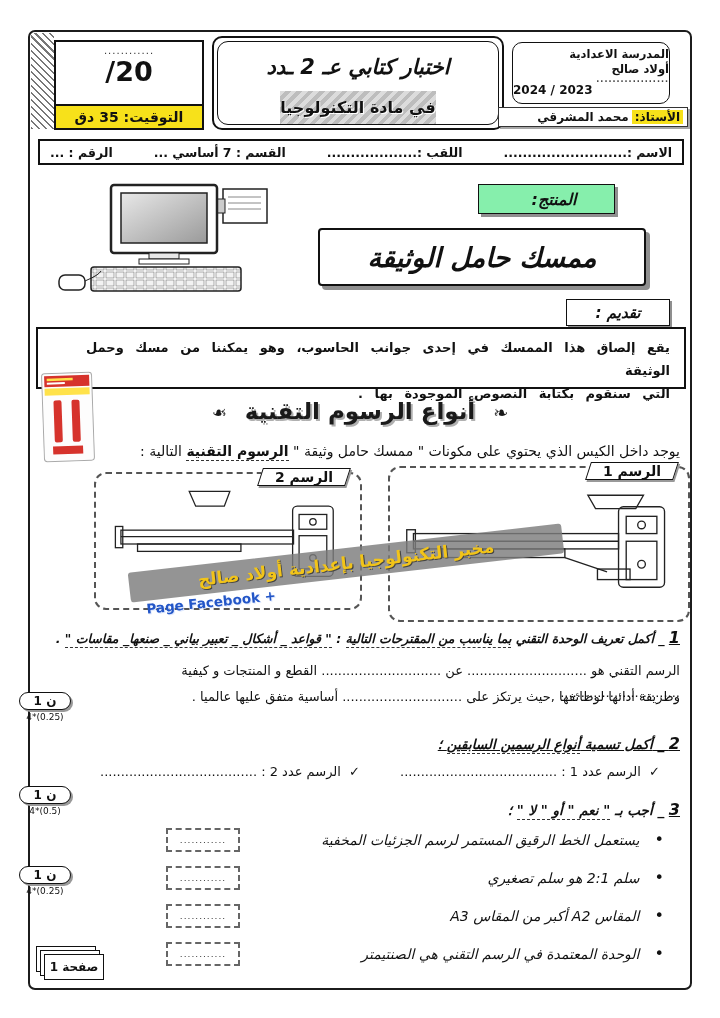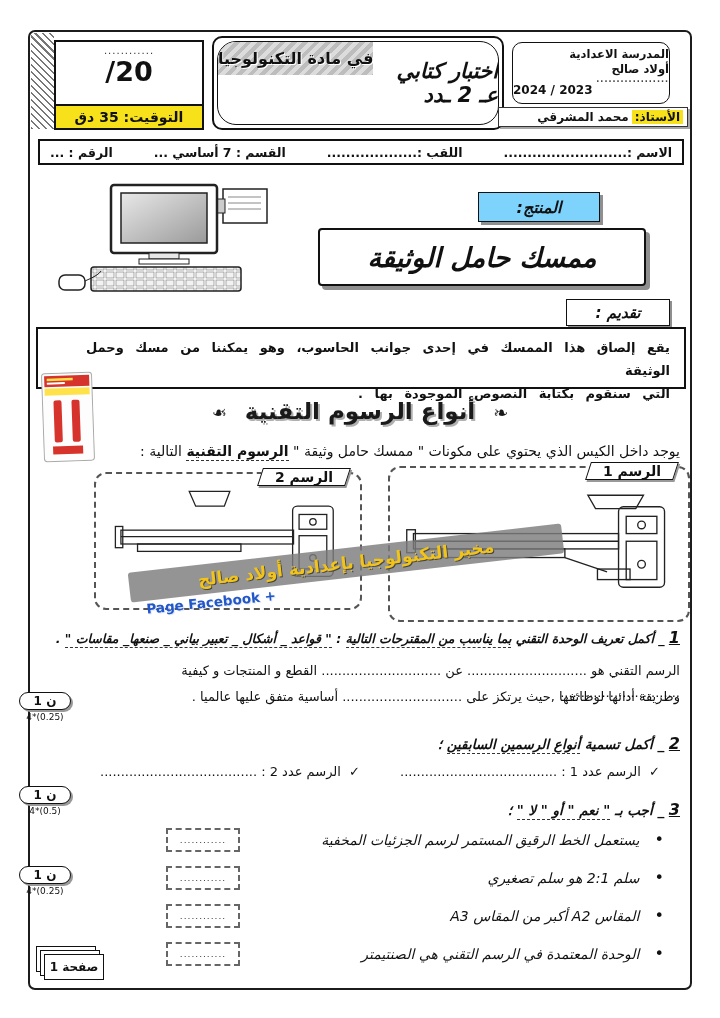--- a/index.html
+++ b/index.html
@@ -14,22 +14,22 @@
   .score-box{position:absolute;left:54px;top:40px;width:150px;height:90px;border:2px solid #111;
              background:#fff;display:flex;flex-direction:column;box-sizing:border-box;}
   .score-top{flex:1;padding:3px 6px 0;}
   .score-dots{display:block;font-size:10px;letter-spacing:1px;color:#333;text-align:center;}
   .score-value{display:block;font-size:27px;font-weight:bold;direction:ltr;text-align:center;line-height:1.2;}
   .timing{border-top:2px solid #111;background:var(--highlight-yellow,#f7e11a);
           font-weight:bold;font-size:14px;text-align:center;padding:3px 0;}
 
   .title-box{position:absolute;left:212px;top:36px;width:292px;height:94px;border:2px solid #111;
              border-radius:10px;padding:3px;box-sizing:border-box;background:#fff;}
-  .title-inner{border:1.5px solid #111;border-radius:19px;height:100%;display:flex;
-               flex-direction:row;overflow:hidden;box-sizing:border-box;}
+  .title-inner{border:1.5px solid #111;border-radius:11px;height:100%;display:flex;
+               flex-direction:column;overflow:hidden;box-sizing:border-box;align-items:center;}
   .title-top{flex:1;display:flex;align-items:center;justify-content:center;
              font-size:21px;font-weight:bold;font-style:italic;}
   .title-band{height:33px;display:flex;align-items:center;justify-content:center;
               font-size:16px;font-weight:bold;
               background:repeating-linear-gradient(135deg,#dcdcdc 0 4px,#bdbdbd 4px 8px);
               text-shadow:1px 1px 0 #fff;}
 
   .school-box{position:absolute;left:512px;top:42px;width:158px;height:62px;border:1.5px solid #111;
               border-radius:10px;display:flex;flex-direction:column;
               justify-content:center;font-weight:bold;font-size:11.5px;line-height:1.3;box-sizing:border-box;}
@@ -40,23 +40,23 @@
                box-shadow:2px 2px 0 rgba(60,60,60,.45);display:flex;align-items:center;gap:3px;
                font-size:12px;font-weight:bold;background:#fff;padding:0 4px;box-sizing:border-box;}
   .teacher-label{background:var(--highlight-yellow,#f7e11a);padding:0 3px;}
 
   .student-row{position:absolute;left:38px;top:139px;width:646px;height:26px;border:2px solid #111;
                display:flex;align-items:center;justify-content:space-between;padding:0 10px;
                font-weight:bold;font-size:12.5px;box-sizing:border-box;}
 
   
   .computer{position:absolute;left:55px;top:183px;width:225px;height:112px;}
-  .product-label-box{position:absolute;left:478px;top:192px;width:120px;height:28px;border:1.5px solid #111;
+  .product-label-box{position:absolute;left:478px;top:184px;width:120px;height:28px;border:1.5px solid #111;
                      box-shadow:3px 3px 0 #8f8f8f;display:flex;align-items:center;justify-content:center;
-                     font-size:16px;font-weight:bold;font-style:italic;background:#7dd3fc;}
+                     font-size:16px;font-weight:bold;font-style:italic;background:#86efac;padding-left:15px;}
   .product-name-box{position:absolute;left:318px;top:228px;width:324px;height:54px;border:2px solid #111;
                     border-radius:4px;box-shadow:4px 4px 0 #8f8f8f;display:flex;align-items:center;
                     justify-content:center;font-size:27px;font-weight:bold;font-style:italic;background:#fff;}
   .intro-label-box{position:absolute;left:566px;top:299px;width:102px;height:25px;border:1.5px solid #111;
                    box-shadow:2px 2px 0 #8f8f8f;display:flex;align-items:center;justify-content:center;
                    font-size:15px;font-weight:bold;font-style:italic;background:#fff;}
   .intro-box{position:absolute;left:36px;top:327px;width:650px;height:62px;border:2.5px solid #111;
              box-sizing:border-box;padding:7px 14px 0;font-size:13px;font-weight:bold;
              word-spacing:7px;line-height:23px;background:#fff;}
   .red-product{position:absolute;left:42px;top:372px;width:52px;height:90px;transform:rotate(-2deg);}
@@ -86,21 +86,21 @@
   .facebook{position:absolute;left:146px;top:594px;transform:rotate(-6deg);direction:ltr;
             color:var(--facebook-blue,#2356c7);font-weight:bold;font-size:13.5px;z-index:7;
             text-shadow:1px 1px 0 #dfe9ff;}
 
   
   .qhead{position:absolute;right:40px;left:36px;font-size:13.5px;font-weight:bold;font-style:italic;line-height:20px;}
   .qhead.nowrap{white-space:nowrap;font-size:12.5px;}
   .qnum{font-size:16px;text-decoration:underline;}
   .qbody{position:absolute;right:40px;left:80px;font-size:13px;line-height:22px;}
   #q1head{top:628px;} #q1b1{top:660px;} #q1b2{top:686px;}
-  #q2head{top:734px;} #q3head{top:800px;}
+  #q2head{top:734px;text-decoration:underline;} #q3head{top:800px;}
   .q2items{position:absolute;right:60px;left:100px;top:764px;display:flex;
            justify-content:space-between;font-size:13px;}
   .check{font-weight:bold;margin-left:4px;}
 
   .q3row{position:absolute;right:56px;left:36px;height:28px;}
   .q3text{font-size:14px;font-style:italic;}
   .bullet{font-size:16px;margin-left:10px;}
   .ansbox{position:absolute;left:130px;top:-2px;width:74px;height:24px;border:2px dashed #666;
           display:flex;align-items:center;justify-content:center;font-size:9px;
           letter-spacing:1px;color:#333;box-sizing:border-box;}

